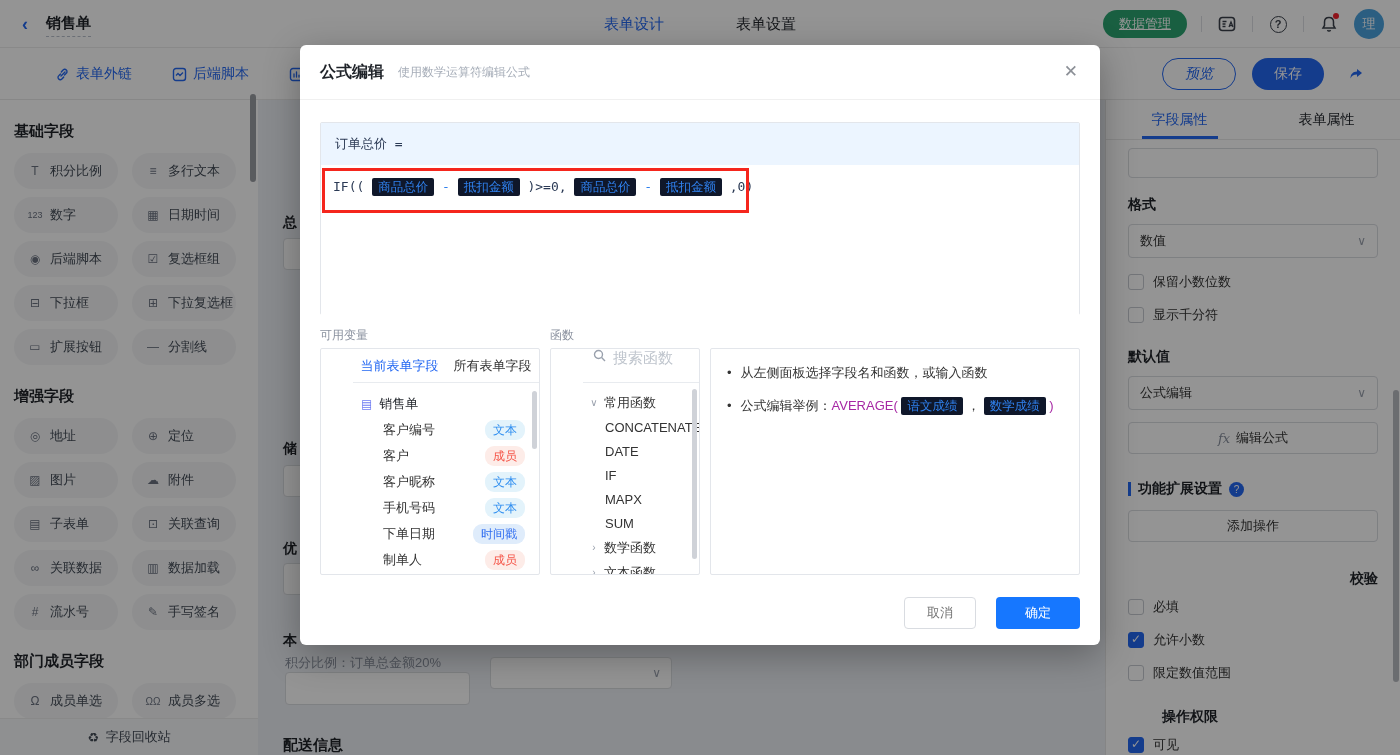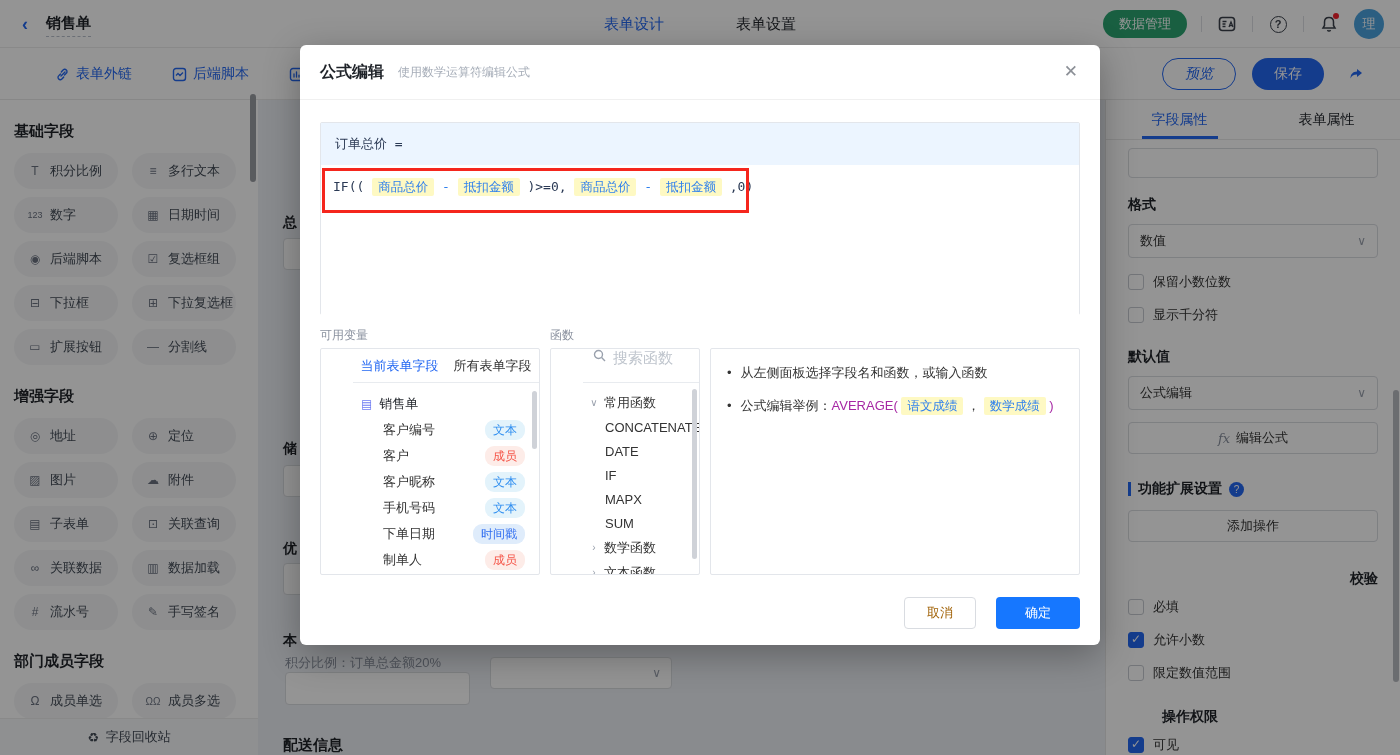--- a/index.html
+++ b/index.html
@@ -7,21 +7,21 @@
   body { font-family:"Liberation Sans","DejaVu Sans",sans-serif; font-size:13px; color:#333; background:#edf0f4; position:relative; }
 
   
   .topbar { position:absolute; left:0; top:0; width:1400px; height:48px; background:#fff; border-bottom:1px solid #ececec; z-index:1; }
   .back { position:absolute; left:22px; top:14px; color:#2468f2; font-size:18px; font-weight:bold; cursor:pointer; }
   .doc-title { position:absolute; left:46px; top:14px; font-size:15px; font-weight:bold; color:#1f2329; border-bottom:1px dashed #b9c0cc; padding-bottom:3px; }
   .top-tabs { position:absolute; left:0; top:0; width:100%; height:48px; display:flex; justify-content:center; align-items:center; gap:72px; }
   .top-tab { font-size:15px; color:#1f2329; cursor:pointer; }
   .top-tab.active { color:#2468f2; }
   .top-right { position:absolute; right:16px; top:0; height:48px; display:flex; align-items:center; gap:14px; }
-  .pill-green { background:#2ba471; color:#fff; font-size:13px; padding:5px 16px; border-radius:15px; cursor:pointer; }
+  .pill-green { background:#2ba471; color:#fff; font-size:13px; padding:5px 16px; border-radius:15px; cursor:pointer;text-decoration:underline; }
   .vdiv { width:1px; height:16px; background:#dcdfe4; }
   .tb-icon { width:22px; height:22px; display:flex; align-items:center; justify-content:center; color:#3b414b; cursor:pointer; position:relative; }
   .help-circle { width:17px; height:17px; border:1.5px solid #3b414b; border-radius:50%; font-size:11px; display:flex; align-items:center; justify-content:center; font-weight:bold; }
   .bell-dot { position:absolute; right:1px; top:0; width:6px; height:6px; background:#f5222d; border-radius:50%; }
   .avatar { width:30px; height:30px; border-radius:50%; background:#4aa3df; color:#fff; display:flex; align-items:center; justify-content:center; font-size:13px; cursor:pointer; }
 
   
   .subbar { position:absolute; left:0; top:48px; width:1400px; height:52px; background:#fff; border-bottom:1px solid #e8e8e8; z-index:1; }
   .sub-left { position:absolute; left:55px; top:0; height:52px; display:flex; align-items:center; gap:40px; }
   .sub-item { display:flex; align-items:center; gap:6px; color:#2468f2; font-size:14px; cursor:pointer; }
@@ -75,21 +75,21 @@
   .overlay { position:absolute; left:0; top:0; width:1400px; height:755px; background:rgba(0,0,0,0.42); z-index:10; }
   .modal { position:absolute; left:300px; top:45px; width:800px; height:600px; background:#fff; border-radius:6px; box-shadow:0 10px 36px rgba(0,0,0,.3); z-index:20; }
   .m-head { position:absolute; left:0; top:0; width:100%; height:55px; border-bottom:1px solid #f0f0f0; display:flex; align-items:center; padding-left:20px; gap:14px; }
   .m-title { font-size:16px; font-weight:bold; color:#1f2329; }
   .m-sub { font-size:12px; color:#a6adb8; }
   .m-close { position:absolute; right:22px; top:18px; font-size:17px; color:#8c9097; cursor:pointer; line-height:1; }
 
   .fm-box { position:absolute; left:20px; top:77px; width:760px; height:193px; border:1px solid #e3e6eb; border-radius:2px; }
   .fm-target { height:42px; background:#ecf5ff; display:flex; align-items:center; padding-left:14px; font-family:"DejaVu Sans Mono",monospace; font-size:13px; color:#2b3a55; }
   .fm-body { position:relative; height:150px; background:#fff; padding:14px 12px; font-family:"DejaVu Sans Mono",monospace; font-size:13px; color:#2b3a55; }
-  .chip { background:#fef9c3; color:#2f80ed; padding:2px 6px; border-radius:2px; font-family:"Liberation Sans","DejaVu Sans",sans-serif; font-size:12.5px; }
+  .chip { background:#0f172a; color:#2f80ed; padding:2px 6px; border-radius:2px; font-family:"Liberation Sans","DejaVu Sans",sans-serif; font-size:12.5px; }
   .op { color:#2f80ed; }
   .red-rect { position:absolute; left:22px; top:123px; width:427px; height:45px; border:3px solid #f5261d; z-index:2; pointer-events:none; }
 
   .col-label { position:absolute; font-size:12px; color:#8a919f; }
   .panel { position:absolute; border:1px solid #e3e6eb; border-radius:2px; background:#fff; overflow:hidden;padding-left:32px; }
   .v-tabs { height:34px; display:flex; border-bottom:1px solid #e8ebef; }
   .v-tab { flex:1; display:flex; align-items:center; justify-content:center; font-size:13px; color:#333; cursor:pointer; }
   .v-tab.active { color:#2468f2; }
   .v-list { position:relative; padding:8px 8px 0 8px; }
   .v-form { display:flex; align-items:center; gap:7px; height:26px; font-size:13px; color:#1f2329; cursor:pointer; }
@@ -107,21 +107,21 @@
   .fn-group { display:flex; align-items:center; gap:5px; height:25px; font-size:13px; color:#333; cursor:pointer; }
   .chev-s { color:#9aa1ad; font-size:10px; width:10px; text-align:center; }
   .fn-item { height:24px; display:flex; align-items:center; padding-left:16px; font-size:13px; color:#333; cursor:pointer; }
 
   .tips { padding:14px 14px 0 16px; }
   .tip-row { display:flex; gap:9px; font-size:13px; color:#333; margin-bottom:13px; line-height:20px; }
   .dot { color:#333; }
   .fn-purple { color:#a626a4; }
 
   .m-foot { position:absolute; right:20px; bottom:16px; display:flex; gap:20px; }
-  .btn-cancel { width:72px; height:32px; border:1px solid #d9dce1; border-radius:4px; background:#fff; font-size:13px; color:#a16207; cursor:pointer; display:flex; align-items:center; justify-content:center; }
+  .btn-cancel { width:72px; height:32px; border:1px solid #d9dce1; border-radius:4px; background:#fff; font-size:13px; color:#737373; cursor:pointer; display:flex; align-items:center; justify-content:center; }
   .btn-ok { width:84px; height:32px; border:none; border-radius:4px; background:#1677ff; color:#fff; font-size:13px; cursor:pointer; display:flex; align-items:center; justify-content:center; }
 </style>
 </head>
 <body>
 
 <div class="topbar">
   <span class="back">‹</span>
   <span class="doc-title">销售单</span>
   <div class="top-tabs">
     <span class="top-tab active">表单设计</span>

